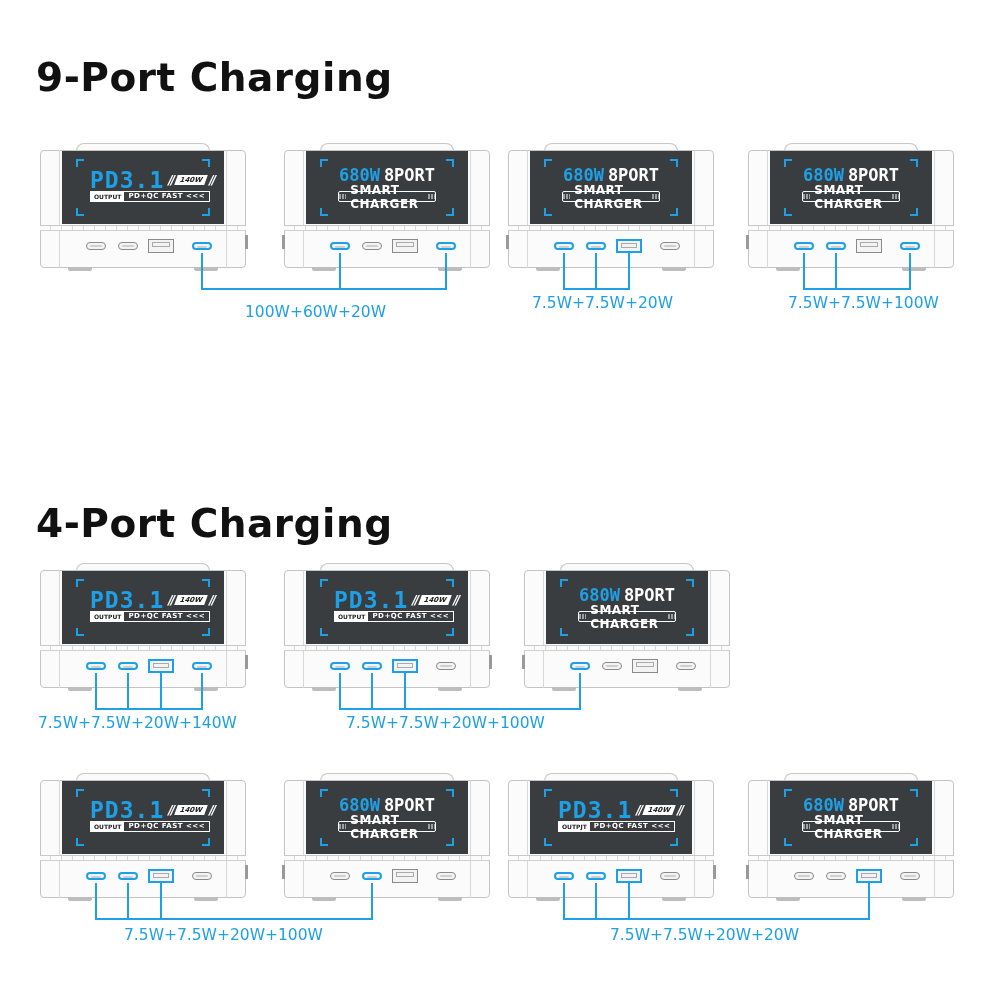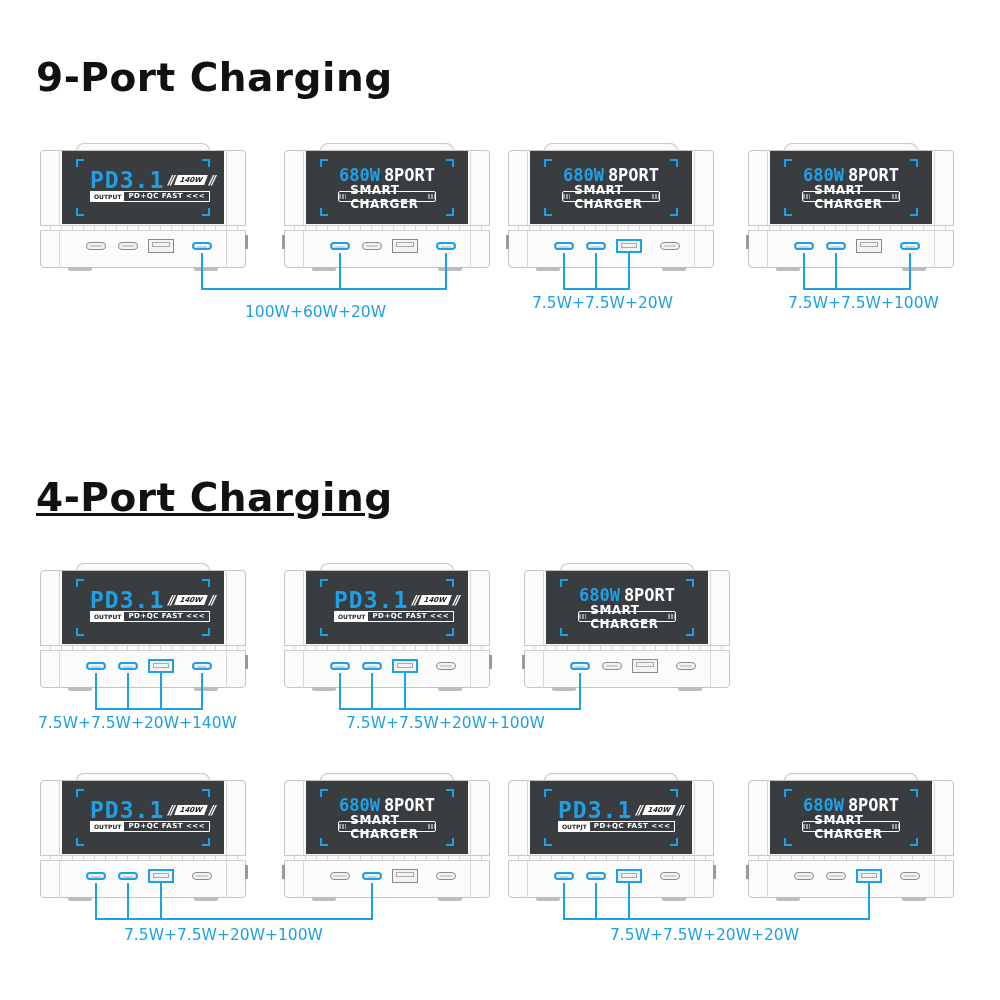--- a/index.html
+++ b/index.html
@@ -40,21 +40,21 @@
   .port-a { width: 26px; height: 14px; border: 1px solid #8a8a8a; top: 96px; background: #f3f3f3; }
   .port-a::after { content: ""; position: absolute; left: 3px; right: 3px; top: 2px; height: 3px; border: 1px solid #aaa; }
   .port.active { border-color: #1ea0e6; border-width: 2px; }
   .wire { position: absolute; background: #1ea0e6; }
   .combo-label { position: absolute; color: #1ea0e6; font-size: 15.5px; white-space: nowrap; }
 </style>
 </head>
 <body>
 
 <div class="section-title" style="top:55px;">9-Port Charging</div>
-<div class="section-title" style="top:475px;text-decoration:underline;">4-Port Charging</div>
+<div class="section-title" style="top:501px;">4-Port Charging</div>
 
 <div id="stage">
   <div class="device" style="left: 40px; top: 143px;">
     <div class="dev-top"></div>
     <div class="dev-body"></div>
     <div class="dev-side-l"></div>
     <div class="dev-side-r"></div>
     <div class="screen">
       <span class="bracket br-tl"></span>
       <span class="bracket br-tr"></span>

